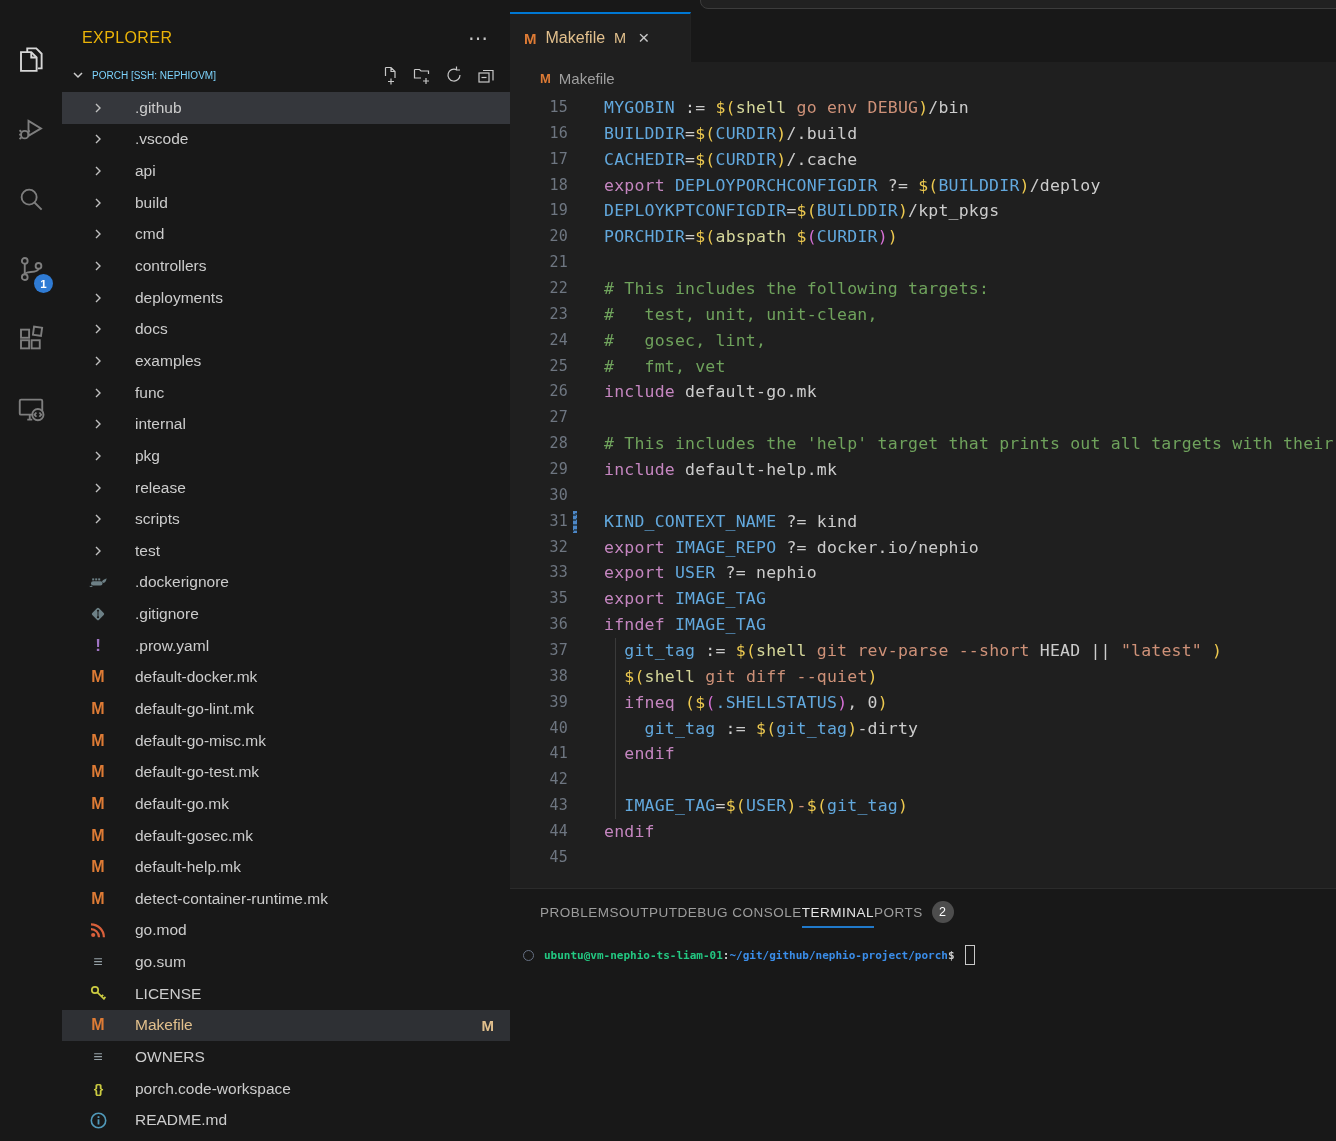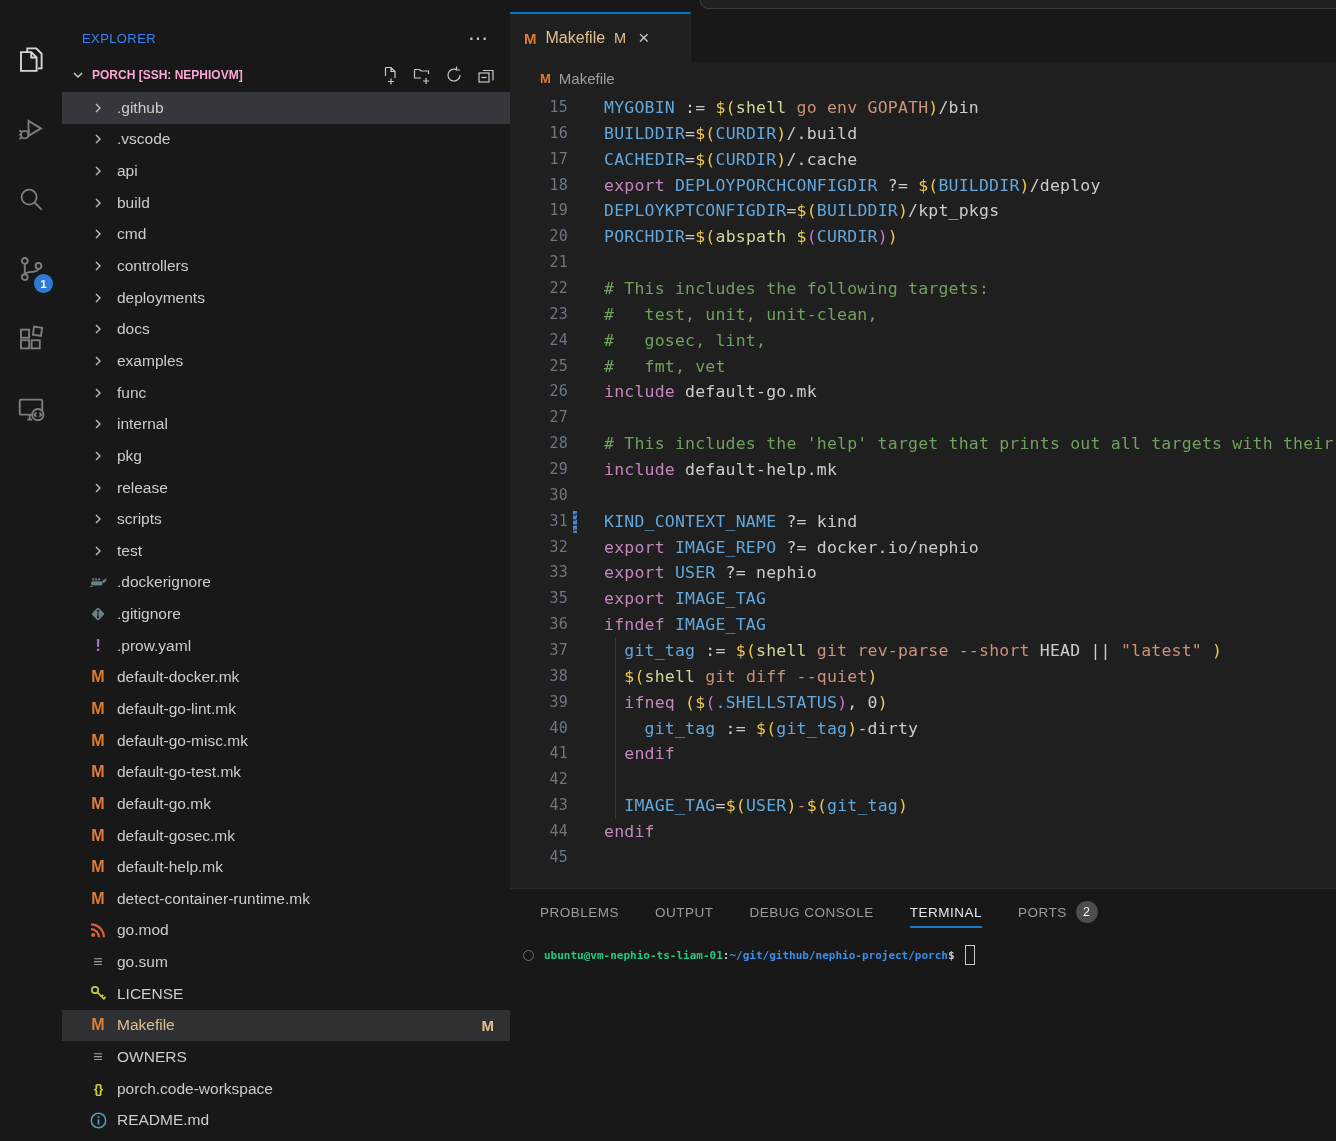--- a/index.html
+++ b/index.html
@@ -18,34 +18,34 @@
   .activity { width:62px; flex:none; display:flex; flex-direction:column; align-items:center; background:#181818; padding-top:12px; }
   .act-item { width:62px; height:70px; display:flex; align-items:center; justify-content:center; position:relative; cursor:pointer; }
   .act-item svg { stroke:#7e7e7e; fill:none; stroke-width:1.5; }
   .act-item.active svg { stroke:#d7d7d7; }
   .act-badge { position:absolute; right:9px; bottom:11px; min-width:19px; height:19px; border-radius:10px;
                background:#2f7bd4; color:#fff; font-size:11.5px; display:flex; align-items:center; justify-content:center; font-weight:bold; }
 
   
   .sidebar { width:448px; flex:none; display:flex; flex-direction:column; background:#181818; overflow:hidden; }
   .sb-head { height:46px; flex:none; display:flex; align-items:center; padding:6px 22px 0 20px; }
-  .sb-title { font-size:13px; letter-spacing:.4px; color:#3b82f6; flex:1; }
+  .sb-title { font-size:16px; letter-spacing:.4px; color:#eab308; flex:1; }
   .sb-more { color:#c5c5c5; font-size:20px; cursor:pointer; line-height:10px; }
   .section-head { height:34px; flex:none; display:flex; align-items:center; padding:0 14px 0 8px; }
   .sec-chevron { margin-right:6px; display:flex; }
-  .sec-label { font-weight:bold; font-size:12px; color:#f9a8d4; flex:1; white-space:nowrap; }
+  .sec-label { font-weight:normal; font-size:10px; color:#7dd3fc; flex:1; white-space:nowrap; }
   .sec-actions { display:flex; gap:12px; }
   .sec-actions svg { stroke:#c8c8c8; fill:none; stroke-width:1.2; cursor:pointer; }
 
   .tree { flex:1; overflow:hidden; }
   .row { height:31.65px; display:flex; align-items:center; padding-left:24px; font-size:15.5px; color:#cccccc; cursor:pointer; position:relative; }
   .row.hl { background:#35373c; }
   .row.sel { background:#2e3034; }
   .row .slot { width:24px; flex:none; display:flex; align-items:center; justify-content:center; }
-  .row .lbl { margin-left:7px; white-space:nowrap; }
+  .row .lbl { margin-left:25px; white-space:nowrap; }
   .row .lbl.modified { color:#e2c08d; }
   .row .gitbadge { margin-left:auto; margin-right:16px; color:#e2c08d; font-weight:bold; font-size:15px; }
   .fi { font-weight:bold; display:inline-block; text-align:center; }
   .fi-makefile { color:#de7b35; font-size:16px; }
   .fi-yaml { color:#a074c4; font-size:17px; }
   .fi-lines { color:#95a0a6; font-size:16px; font-weight:normal; }
   .fi-braces { color:#cbcb41; font-size:13.5px; letter-spacing:-1px; }
 
   
   .editor-col { flex:1; min-width:0; display:flex; flex-direction:column; background:#1f1f1f; }
@@ -72,21 +72,21 @@
   .cl .mod { position:absolute; left:63px; top:2px; bottom:2px; width:3.5px;
              background:repeating-linear-gradient(165deg,#4d87c7 0 3px,#2b4a66 3px 5px); }
   .cl.g::after { content:''; position:absolute; left:105px; top:0; bottom:0; border-left:1px solid #3a3a3a; }
   .cur { display:inline-block; width:2px; height:20px; background:#d0d0d0; vertical-align:-4px; }
   .tk-v { color:#62a8dd; } .tk-k { color:#c586c0;margin-top:40px; } .tk-c { color:#6fa25c; }
   .tk-s { color:#ce9178; } .tk-f { color:#d5d79a; } .tk-y { color:#edc94f; }
   .tk-m { color:#d670d6; } .tk-w { color:#cccccc; }
 
   
   .panel { height:253px; flex:none; background:#181818; border-top:1px solid #2b2b2b; display:flex; flex-direction:column; }
-  .ptabs { height:46px; flex:none; display:flex; padding-left:30px; gap:36px; }
+  .ptabs { height:46px; flex:none; display:flex; padding-left:30px; }
   .ptab { font-size:13.5px; letter-spacing:.5px; color:#9d9d9d; height:100%; display:flex; align-items:center; gap:9px; position:relative; cursor:pointer; }
   .ptab.active { color:#e7e7e7; }
   .ptab.active::after { content:''; position:absolute; left:0; right:0; bottom:7px; height:2px; background:#2079ca; }
   .pbadge { background:#4d4d4d; color:#ffffff; border-radius:50%; width:22px; height:22px;
             display:flex; align-items:center; justify-content:center; font-size:12.5px; }
   .term { flex:1; padding:10px 0 0 10px; font-family:"DejaVu Sans Mono",monospace; font-size:11px; font-weight:bold; }
   .term-line { display:flex; align-items:center; }
   .term-circle { width:11px; height:11px; border:1.5px solid #667083; border-radius:50%; flex:none; margin:0 10px 0 3px; }
   .t-user { color:#23c882; } .t-path { color:#3b8eea; } .t-plain { color:#cccccc; }
   .t-cursor { width:10px; height:20px; border:1px solid #c8c8c8; margin-left:10px; flex:none; }
@@ -448,21 +448,21 @@
           <span class="tab-label">Makefile</span>
           <span class="tab-git">M</span>
           <span class="tab-close">×</span>
         </div>
       </div>
       <div class="breadcrumb">
         <span class="bc-icon">M</span>
         <span class="bc-label">Makefile</span>
       </div>
       <div class="code" id="code">
-          <div class="cl"><span class="ln">15</span><span class="gap"></span><span class="ct"><span class="tk-v">MYGOBIN</span><span class="tk-w"> := </span><span class="tk-y">$(</span><span class="tk-f">shell</span><span class="tk-s"> go env GOPATH</span><span class="tk-y">)</span><span class="tk-w">/bin</span></span></div>
+          <div class="cl"><span class="ln">15</span><span class="gap"></span><span class="ct"><span class="tk-v">MYGOBIN</span><span class="tk-w"> := </span><span class="tk-y">$(</span><span class="tk-f">shell</span><span class="tk-s"> go env DEBUG</span><span class="tk-y">)</span><span class="tk-w">/bin</span></span></div>
           <div class="cl"><span class="ln">16</span><span class="gap"></span><span class="ct"><span class="tk-v">BUILDDIR</span><span class="tk-w">=</span><span class="tk-y">$(</span><span class="tk-v">CURDIR</span><span class="tk-y">)</span><span class="tk-w">/.build</span></span></div>
           <div class="cl"><span class="ln">17</span><span class="gap"></span><span class="ct"><span class="tk-v">CACHEDIR</span><span class="tk-w">=</span><span class="tk-y">$(</span><span class="tk-v">CURDIR</span><span class="tk-y">)</span><span class="tk-w">/.cache</span></span></div>
           <div class="cl"><span class="ln">18</span><span class="gap"></span><span class="ct"><span class="tk-k">export </span><span class="tk-v">DEPLOYPORCHCONFIGDIR</span><span class="tk-w"> ?= </span><span class="tk-y">$(</span><span class="tk-v">BUILDDIR</span><span class="tk-y">)</span><span class="tk-w">/deploy</span></span></div>
           <div class="cl"><span class="ln">19</span><span class="gap"></span><span class="ct"><span class="tk-v">DEPLOYKPTCONFIGDIR</span><span class="tk-w">=</span><span class="tk-y">$(</span><span class="tk-v">BUILDDIR</span><span class="tk-y">)</span><span class="tk-w">/kpt_pkgs</span></span></div>
           <div class="cl"><span class="ln">20</span><span class="gap"></span><span class="ct"><span class="tk-v">PORCHDIR</span><span class="tk-w">=</span><span class="tk-y">$(</span><span class="tk-f">abspath </span><span class="tk-y">$</span><span class="tk-m">(</span><span class="tk-v">CURDIR</span><span class="tk-m">)</span><span class="tk-y">)</span></span></div>
           <div class="cl"><span class="ln">21</span><span class="gap"></span><span class="ct"></span></div>
           <div class="cl"><span class="ln">22</span><span class="gap"></span><span class="ct"><span class="tk-c"># This includes the following targets:</span></span></div>
           <div class="cl"><span class="ln">23</span><span class="gap"></span><span class="ct"><span class="tk-c">#   test, unit, unit-clean,</span></span></div>
           <div class="cl"><span class="ln">24</span><span class="gap"></span><span class="ct"><span class="tk-c">#   gosec, lint,</span></span></div>
           <div class="cl"><span class="ln">25</span><span class="gap"></span><span class="ct"><span class="tk-c">#   fmt, vet</span></span></div>

